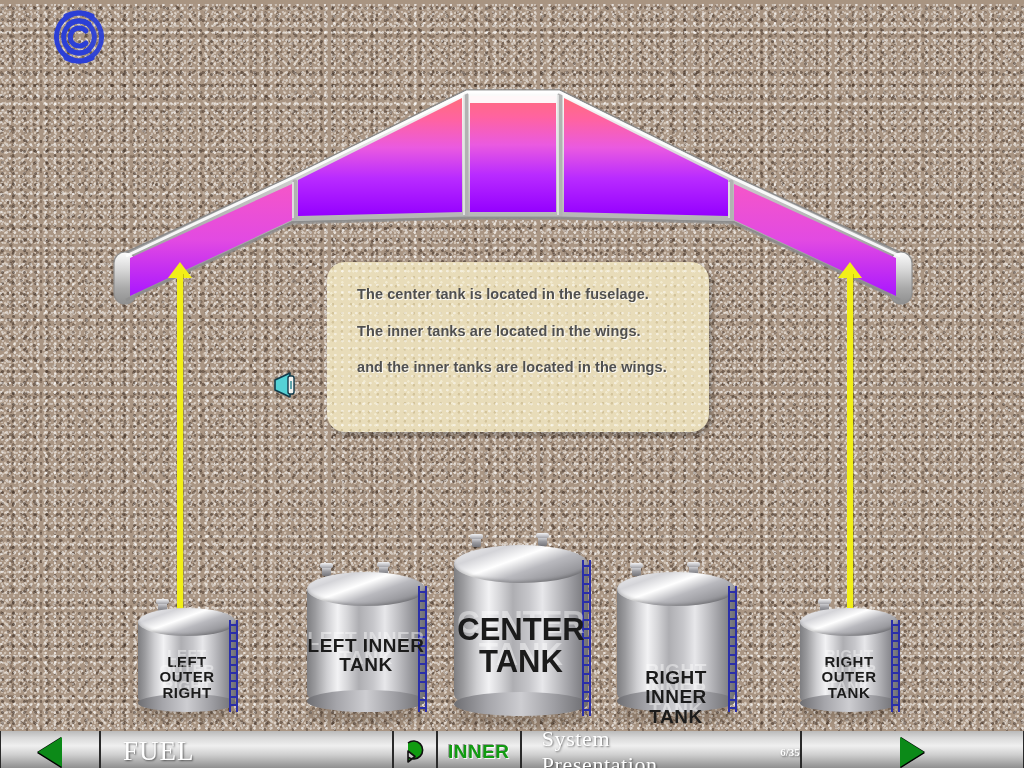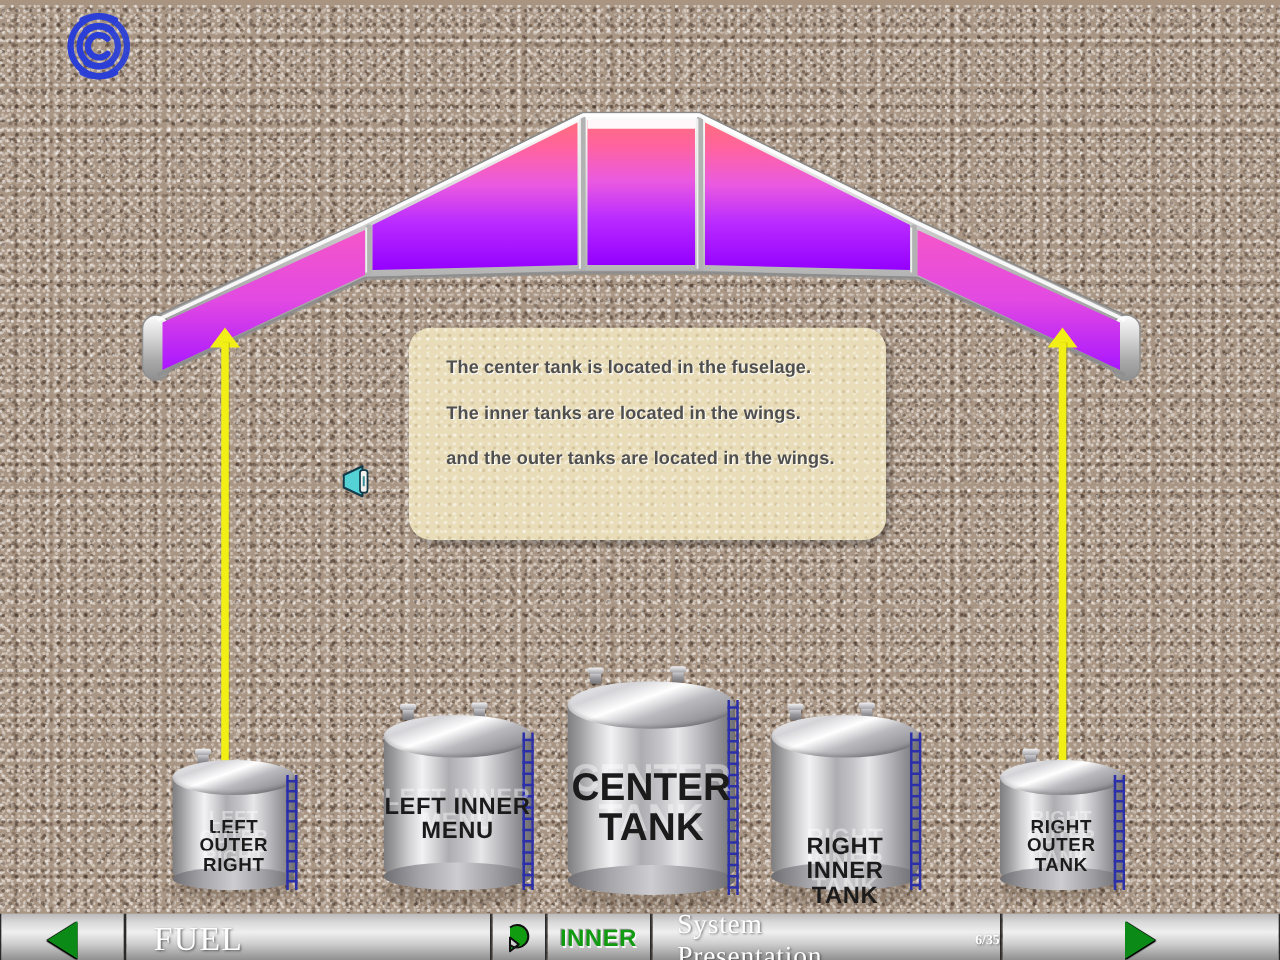--- a/index.html
+++ b/index.html
@@ -243,21 +243,21 @@
     <span class="shaft" style="height:343px;"></span>
   </div>
   <div class="yarrow" style="left:838px;top:258px;height:355px;">
     <span class="head"></span>
     <span class="shaft" style="height:343px;"></span>
   </div>
 
   <div class="callout">
     <p>The center tank is located in the fuselage.</p>
     <p>The inner tanks are located in the wings.</p>
-    <p class="just">and the outer tanks are located in the wings.</p>
+    <p class="just">and the inner tanks are located in the wings.</p>
   </div>
 
   <div class="speaker">
     <svg width="34" height="34" viewBox="0 0 34 34">
       <path d="M24 5 L24 29 L9 22 L9 12 Z" fill="#55d2d6" stroke="#123a4a" stroke-width="1.6" stroke-linejoin="round"></path>
       <rect x="22" y="8" width="6" height="18" rx="2" fill="#f2f2ee" stroke="#123a4a" stroke-width="1.4"></rect>
       <rect x="24.2" y="13" width="1.6" height="8" fill="#3b8f99"></rect>
     </svg>
   </div>
 
@@ -305,21 +305,21 @@
       <i class="rung" style="top:59px"></i>
         <i class="rung" style="top:68px"></i>
         <i class="rung" style="top:77px"></i>
       <i class="rung" style="top:86px"></i>
         <i class="rung" style="top:95px"></i>
         <i class="rung" style="top:104px"></i>
       <i class="rung" style="top:113px"></i>
         <i class="rung" style="top:121px"></i>
     </div>
     <div class="label" style="top:66px;font-size:19px;">LEFT  INNER
-MENU</div>
+TANK</div>
   </div>
 
   <div class="tshadow" style="left:452px;top:704px;width:138px;height:20px;"></div>
   <div class="tank" style="left:454px;top:538px;width:134px;height:176px;">
     <div class="bolt" style="left:18px;top:-5px;"></div>
     <div class="bolt" style="left:84px;top:-6px;"></div>
     <div class="body" style="top:20px;height:150px;"></div>
     <div class="top" style="top:3px;height:38px;"></div>
     <div class="bot" style="top:150px;height:24px;"></div>
     <div class="ladder" style="right:-3px;top:18px;height:156px;">

